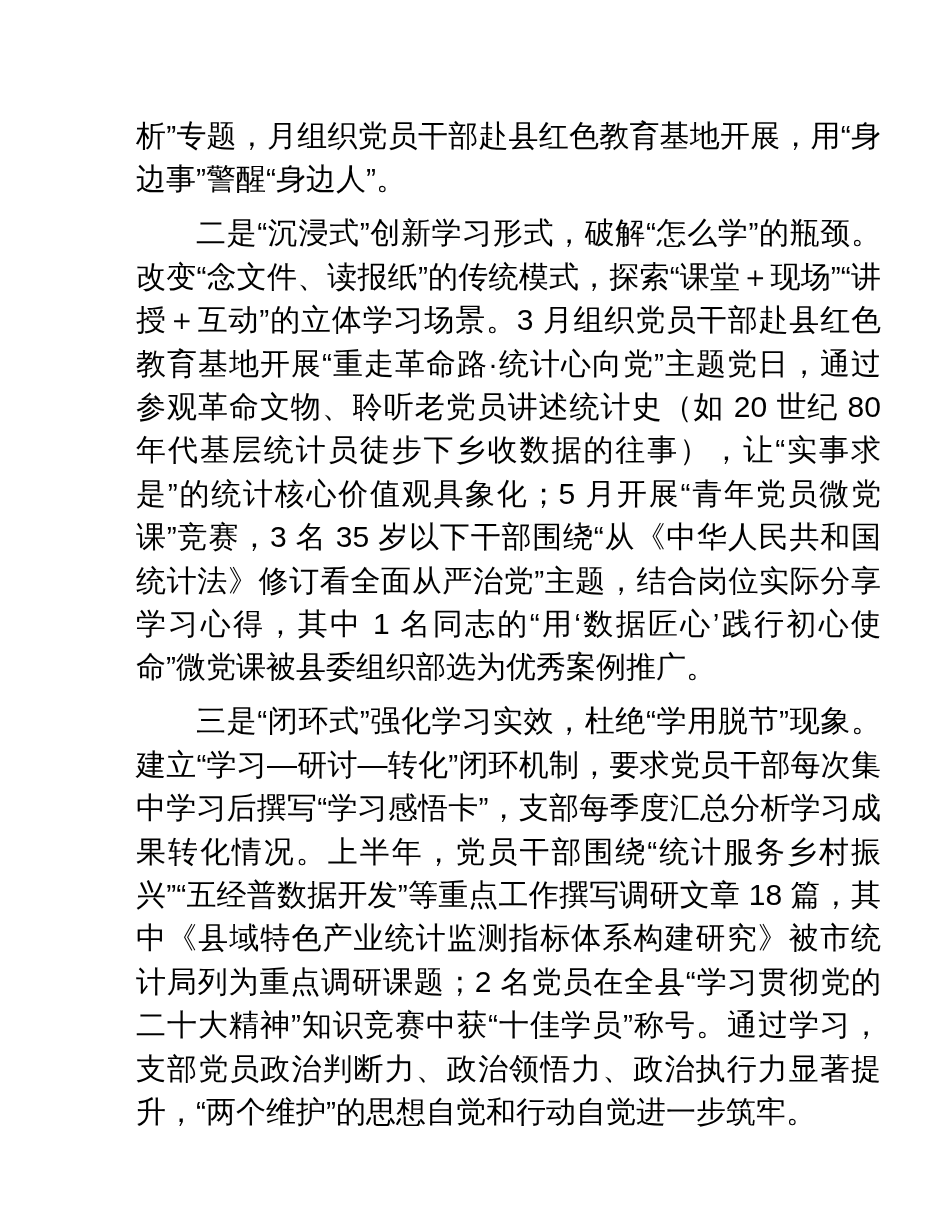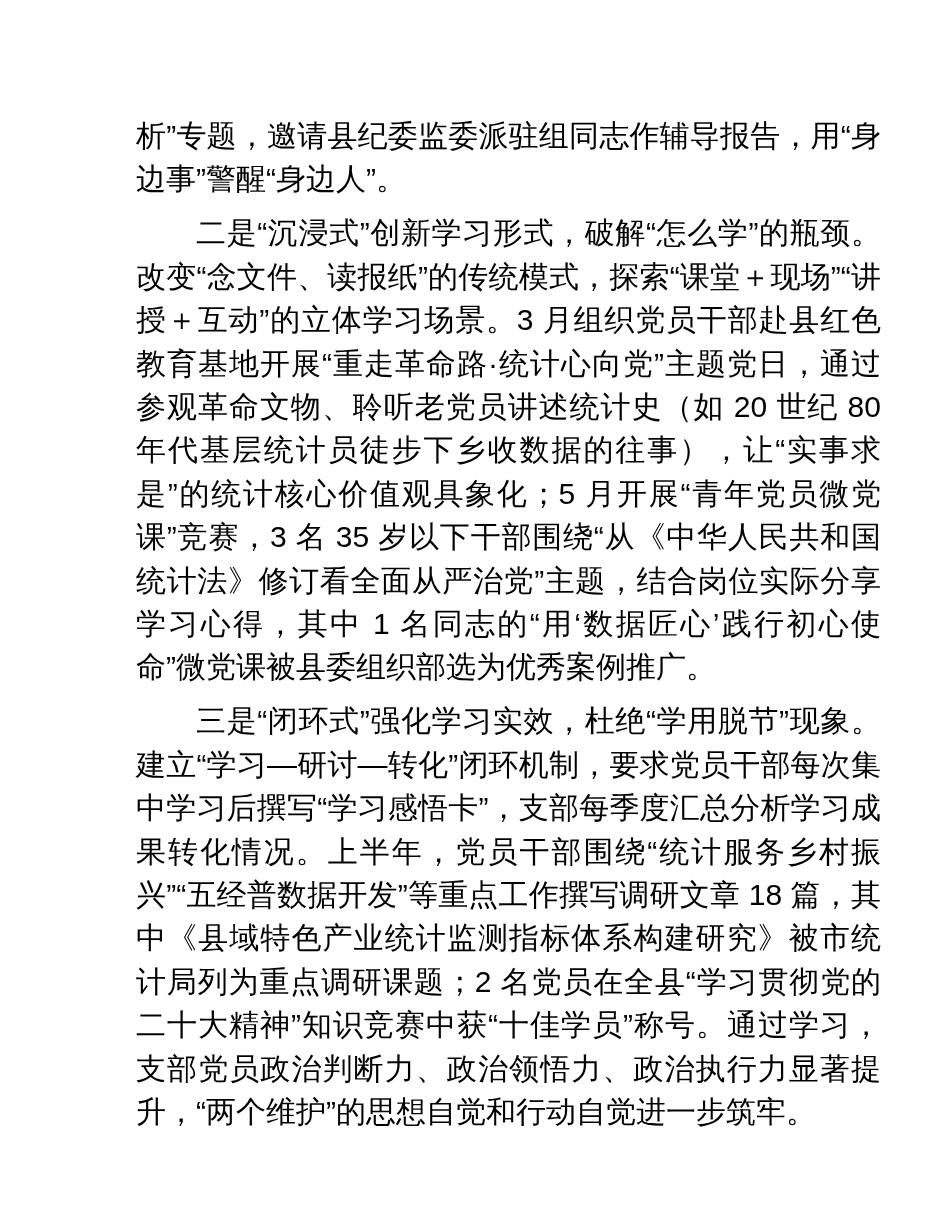--- a/index.html
+++ b/index.html
@@ -35,17 +35,17 @@
   }
   p.para.indent {
     text-indent: 2em;
   }
 </style>
 </head>
 <body>
 
 <div class="page">
   <div class="content">
-    <p class="para">析”专题，邀请县纪委监委派驻组同志作辅导报告，用“身边事”警醒“身边人”。</p>
+    <p class="para">析”专题，月组织党员干部赴县红色教育基地开展，用“身边事”警醒“身边人”。</p>
     <p class="para indent">二是“沉浸式”创新学习形式，破解“怎么学”的瓶颈。改变“念文件、读报纸”的传统模式，探索“课堂＋现场”“讲授＋互动”的立体学习场景。3 月组织党员干部赴县红色教育基地开展“重走革命路·统计心向党”主题党日，通过参观革命文物、聆听老党员讲述统计史（如 20 世纪 80 年代基层统计员徒步下乡收数据的往事），让“实事求是”的统计核心价值观具象化；5 月开展“青年党员微党课”竞赛，3 名 35 岁以下干部围绕“从《中华人民共和国统计法》修订看全面从严治党”主题，结合岗位实际分享学习心得，其中 1 名同志的“用‘数据匠心’践行初心使命”微党课被县委组织部选为优秀案例推广。</p>
     <p class="para indent">三是“闭环式”强化学习实效，杜绝“学用脱节”现象。建立“学习—研讨—转化”闭环机制，要求党员干部每次集中学习后撰写“学习感悟卡”，支部每季度汇总分析学习成果转化情况。上半年，党员干部围绕“统计服务乡村振兴”“五经普数据开发”等重点工作撰写调研文章 18 篇，其中《县域特色产业统计监测指标体系构建研究》被市统计局列为重点调研课题；2 名党员在全县“学习贯彻党的二十大精神”知识竞赛中获“十佳学员”称号。通过学习，支部党员政治判断力、政治领悟力、政治执行力显著提升，“两个维护”的思想自觉和行动自觉进一步筑牢。</p>
   </div>
 </div>
 
 </body></html>

